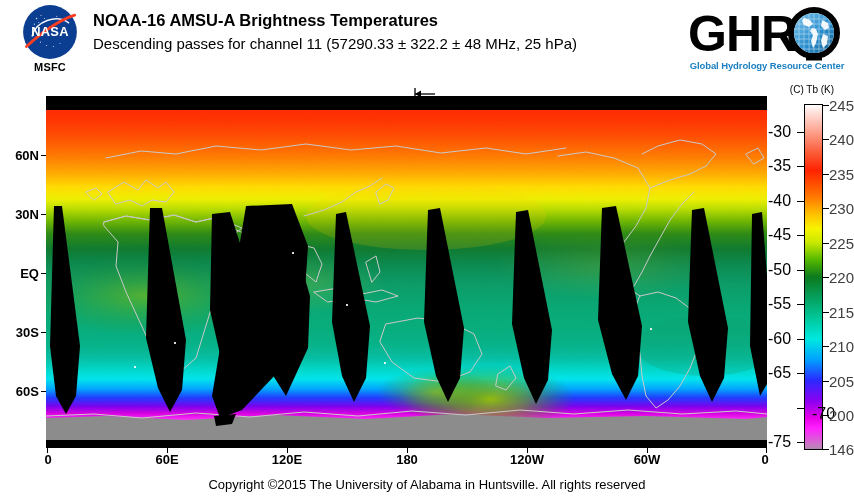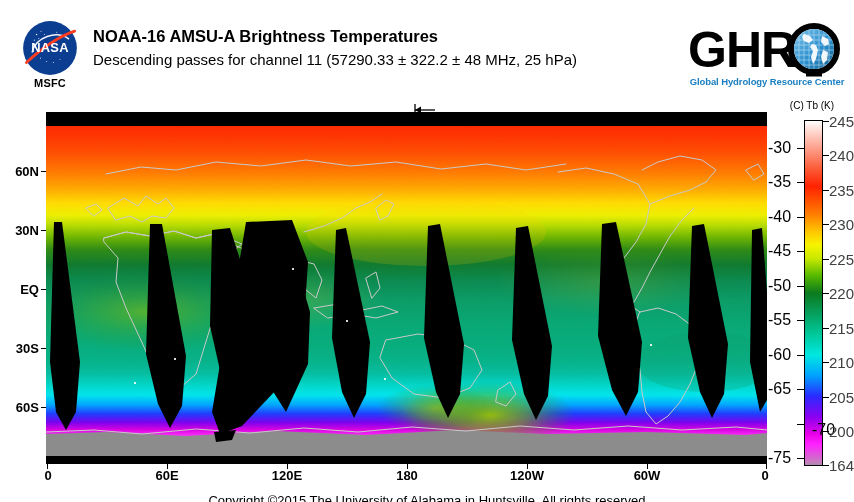--- a/index.html
+++ b/index.html
@@ -13,21 +13,20 @@
     position: relative;
     font-family: "Liberation Sans", sans-serif;
     overflow: hidden;
   }
   #root {
     position: absolute;
     left: 0; top: 0;
     width: 854px;
     height: 406px;
     background: #ffffff;
-    margin-top: 16px;
   }
 
   
   #nasa-logo {
     position: absolute;
     left: 14px; top: 4px;
     width: 72px; height: 76px;
   }
   #nasa-logo .meatball-wrap {
     position: absolute;
@@ -529,18 +528,18 @@
     <div class="cb-tick-k" style="left:59px; top:21px;">245</div>
     <div class="cb-tick-k" style="left:59px; top:55px;">240</div>
     <div class="cb-tick-k" style="left:59px; top:90px;">235</div>
     <div class="cb-tick-k" style="left:59px; top:124px;">230</div>
     <div class="cb-tick-k" style="left:59px; top:159px;">225</div>
     <div class="cb-tick-k" style="left:59px; top:193px;">220</div>
     <div class="cb-tick-k" style="left:59px; top:228px;">215</div>
     <div class="cb-tick-k" style="left:59px; top:262px;">210</div>
     <div class="cb-tick-k" style="left:59px; top:297px;">205</div>
     <div class="cb-tick-k" style="left:59px; top:331px;">200</div>
-    <div class="cb-tick-k" style="left:59px; top:365px;">164</div>
+    <div class="cb-tick-k" style="left:59px; top:365px;">146</div>
   </div>
 
   <div id="copyright">Copyright ©2015 The University of Alabama in Huntsville.  All rights reserved</div>
 
 </div>
 
 </body></html>

